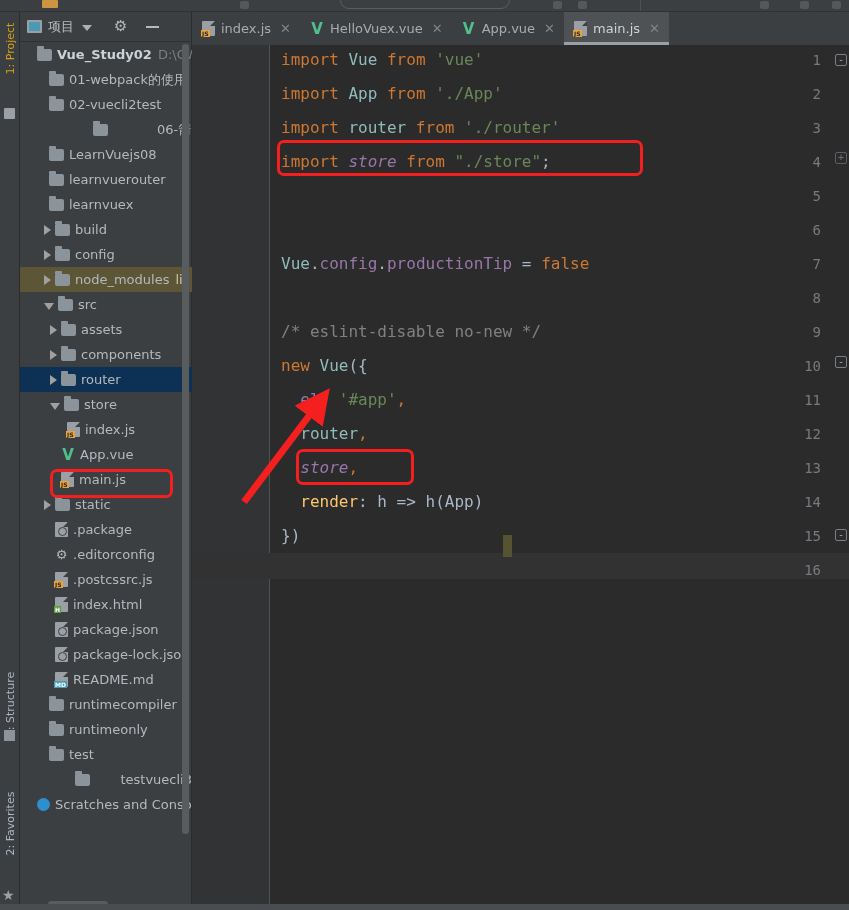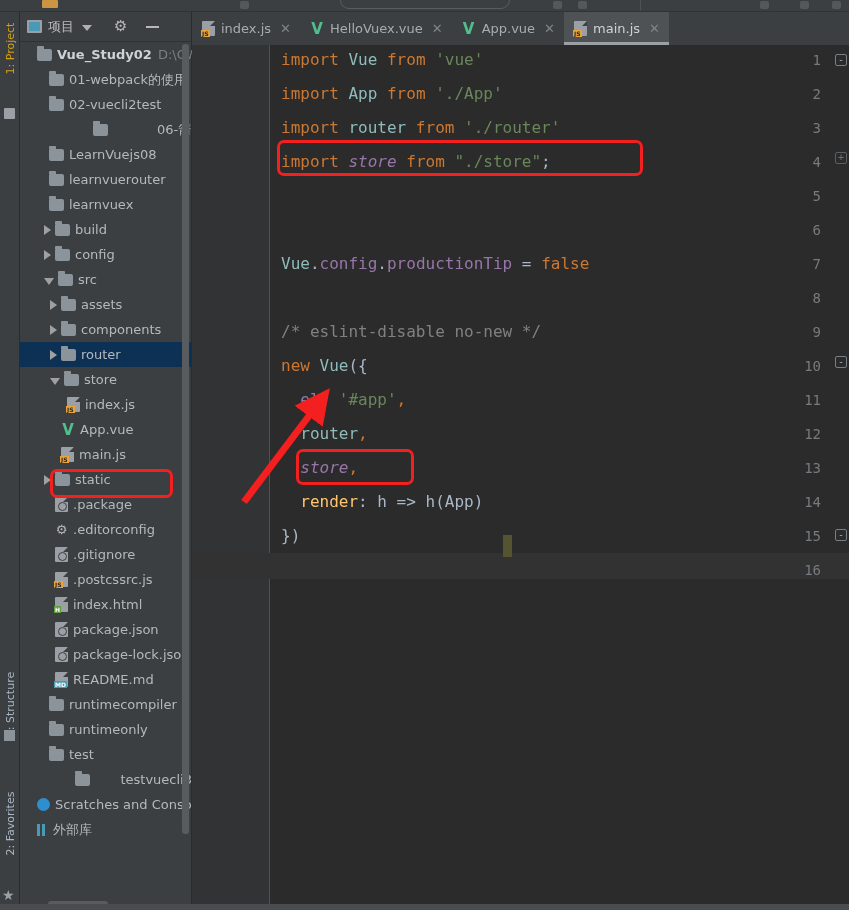--- a/index.html
+++ b/index.html
@@ -310,20 +310,26 @@
         <div class="trow" style="padding-left: 24px;">
           <span class="arrow"></span>
           <span class="folder"></span>
           <span>build</span>
         </div>
         <div class="trow" style="padding-left: 24px;">
           <span class="arrow"></span>
           <span class="folder"></span>
           <span>config</span>
         </div>
+        <div class="trow sel-olive" style="padding-left: 24px;">
+          <span class="arrow"></span>
+          <span class="folder"></span>
+          <span>node_modules</span>
+          <span class="path-gray" style="color: rgb(200, 196, 178);"> li</span>
+        </div>
         <div class="trow" style="padding-left: 24px;">
           <span class="arrow open"></span>
           <span class="folder"></span>
           <span>src</span>
         </div>
         <div class="trow" style="padding-left: 30px; align-items: center;">
           <span class="arrow"></span>
           <span class="folder"></span>
           <span>assets</span>
         </div>
@@ -371,25 +377,20 @@
           <span class="cfgfile"></span>
           <span>.package</span>
         </div>
         <div class="trow" style="padding-left: 24px;">
           <span class="arrow none"></span>
           <span class="gearfile">⚙</span>
           <span>.editorconfig</span>
         </div>
         <div class="trow" style="padding-left: 24px;">
           <span class="arrow none"></span>
-          <span class="cfgfile"></span>
-          <span>.gitignore</span>
-        </div>
-        <div class="trow" style="padding-left: 24px;">
-          <span class="arrow none"></span>
           <span class="filei">
             <span class="badge js">JS</span>
           </span>
           <span>.postcssrc.js</span>
         </div>
         <div class="trow" style="padding-left: 24px;">
           <span class="arrow none"></span>
           <span class="filei">
             <span class="badge h">H</span>
           </span>
@@ -429,28 +430,20 @@
         </div>
         <div class="trow" style="padding-left: 18px; justify-content: space-between;">
           <span class="arrow none"></span>
           <span class="folder"></span>
           <span>testvuecli3</span>
         </div>
         <div class="trow" style="padding-left: 6px;">
           <span class="arrow none"></span>
           <span class="scratch-dot"></span>
           <span>Scratches and Consoles</span>
-        </div>
-        <div class="trow" style="padding-left: 6px;">
-          <span class="arrow none"></span>
-          <span class="ext-bars">
-            <i></i>
-            <i></i>
-          </span>
-          <span>外部库</span>
         </div>
       </div>
 
     <div class="panel-scrollbar"></div>
     <div class="hscroll-thumb"></div>
   </div>
 
   <div class="editor-wrap">
 
     <div class="tabbar" id="tabbar">

